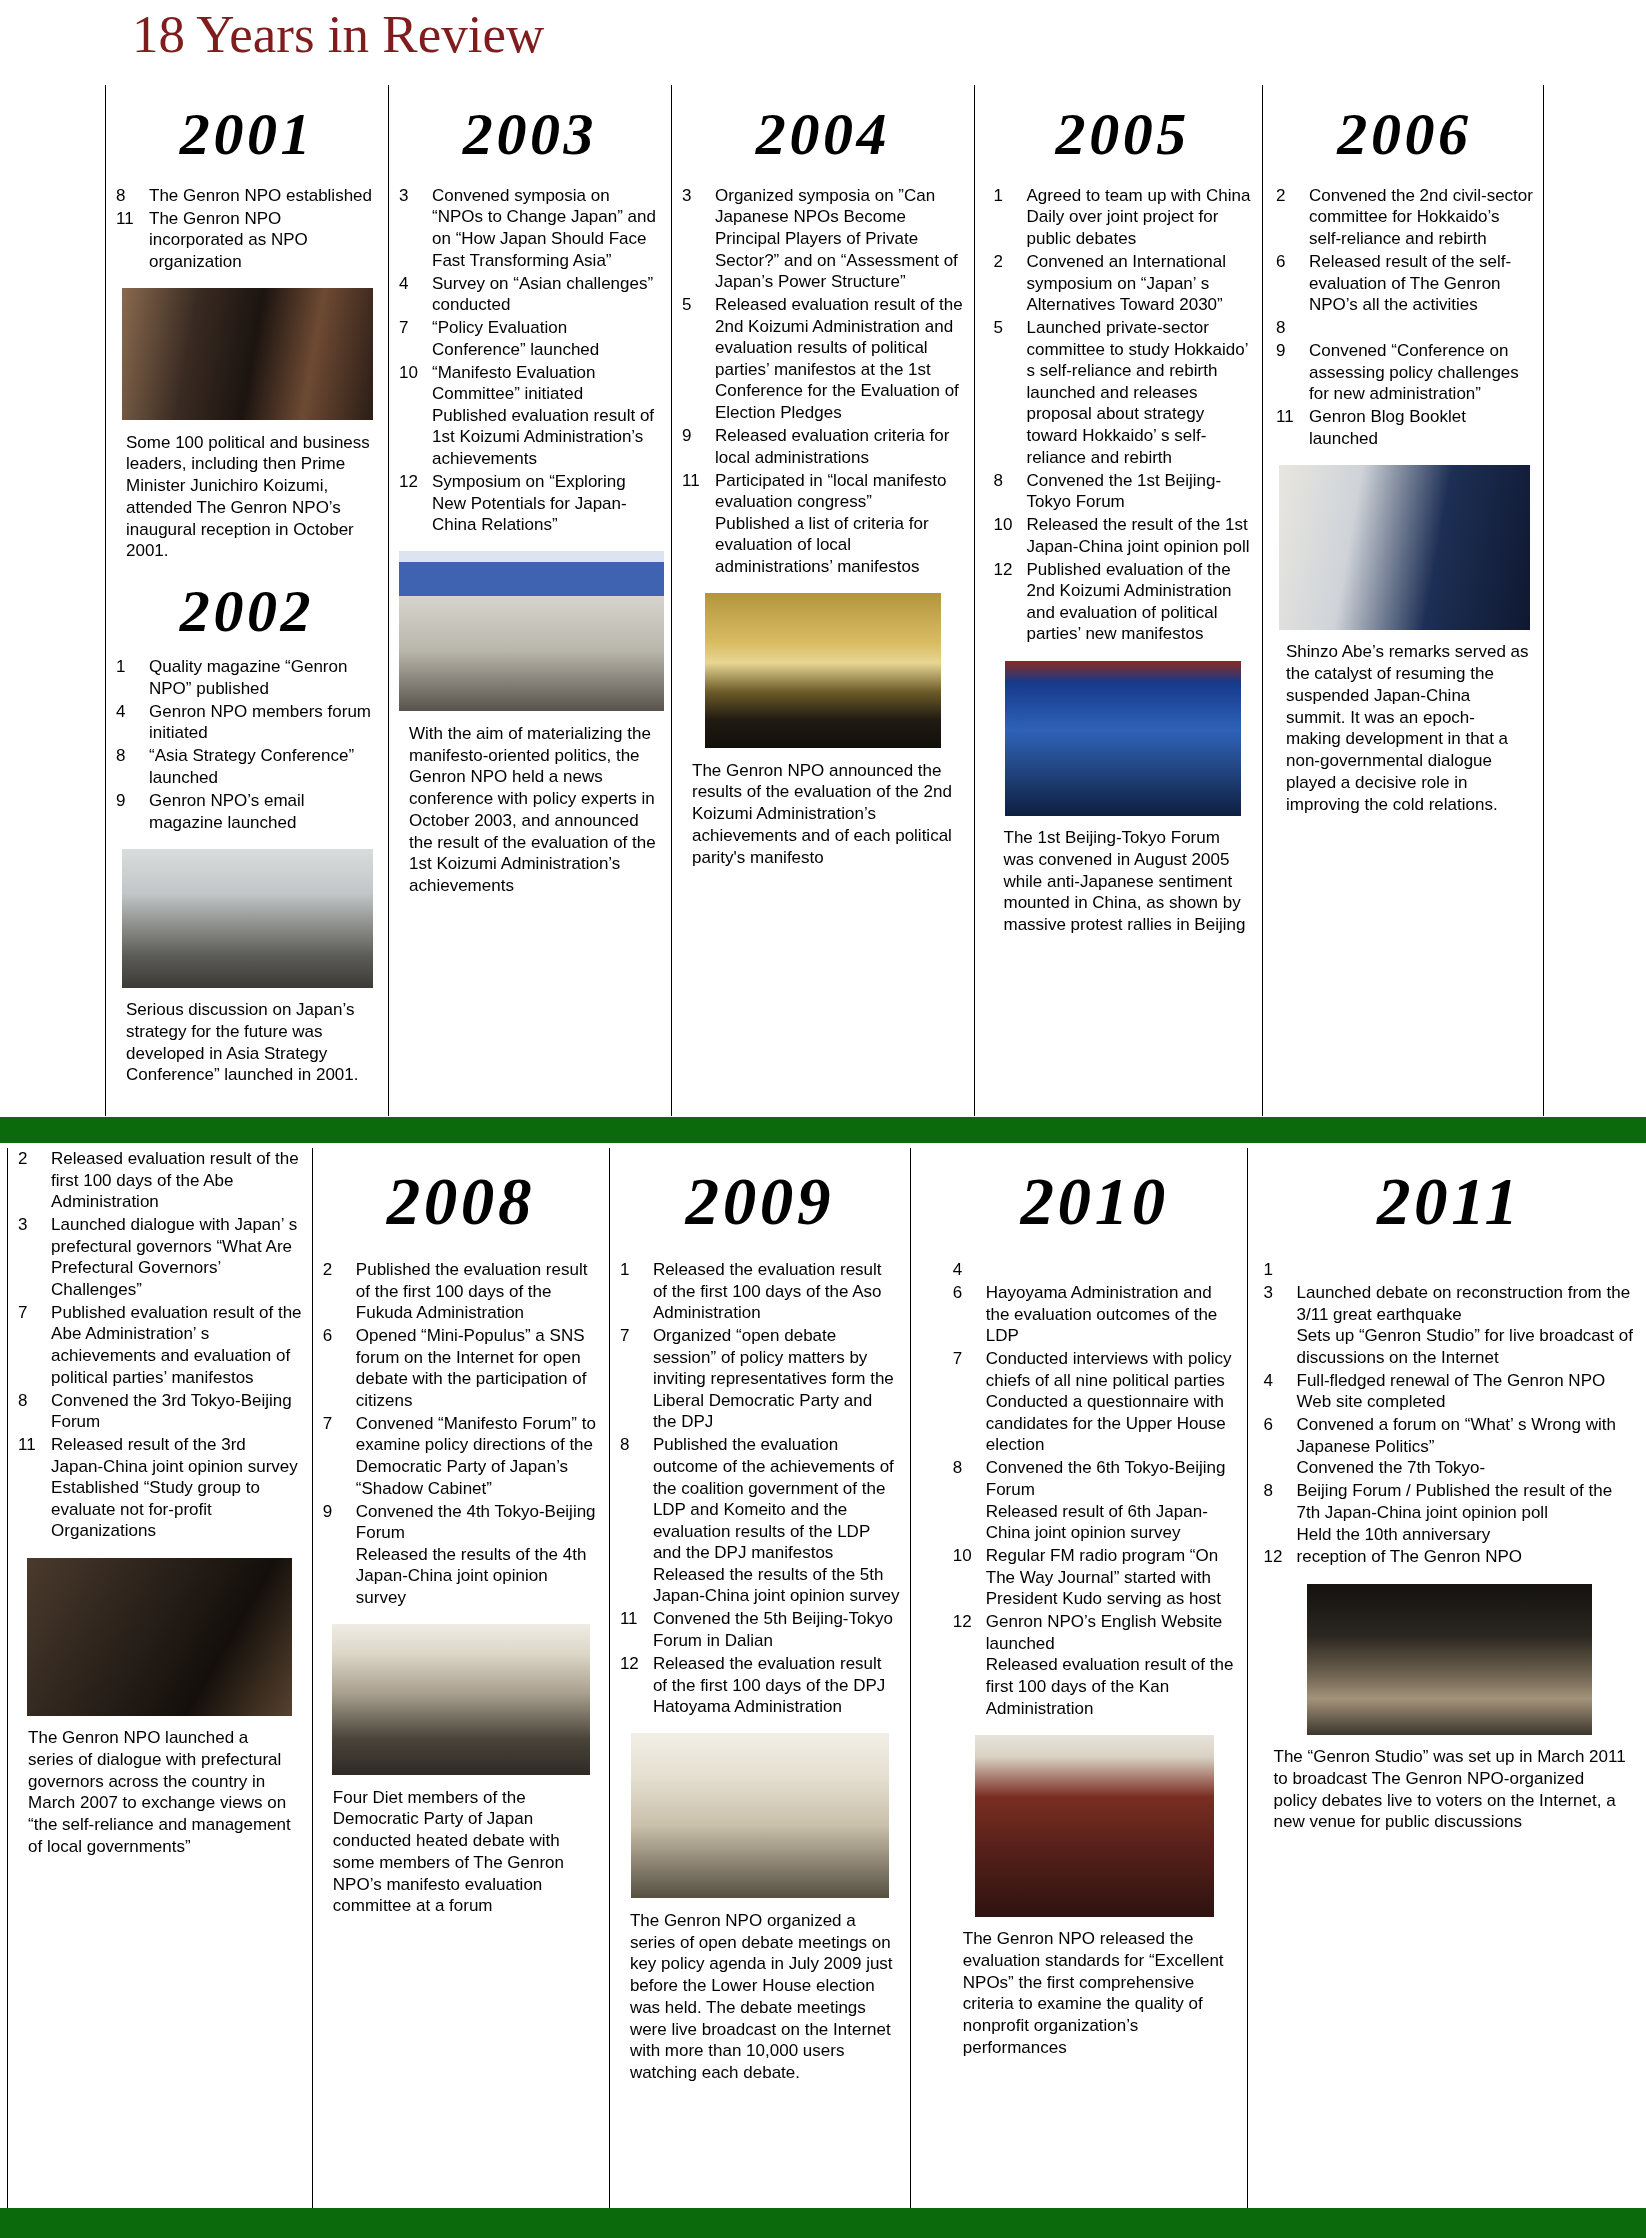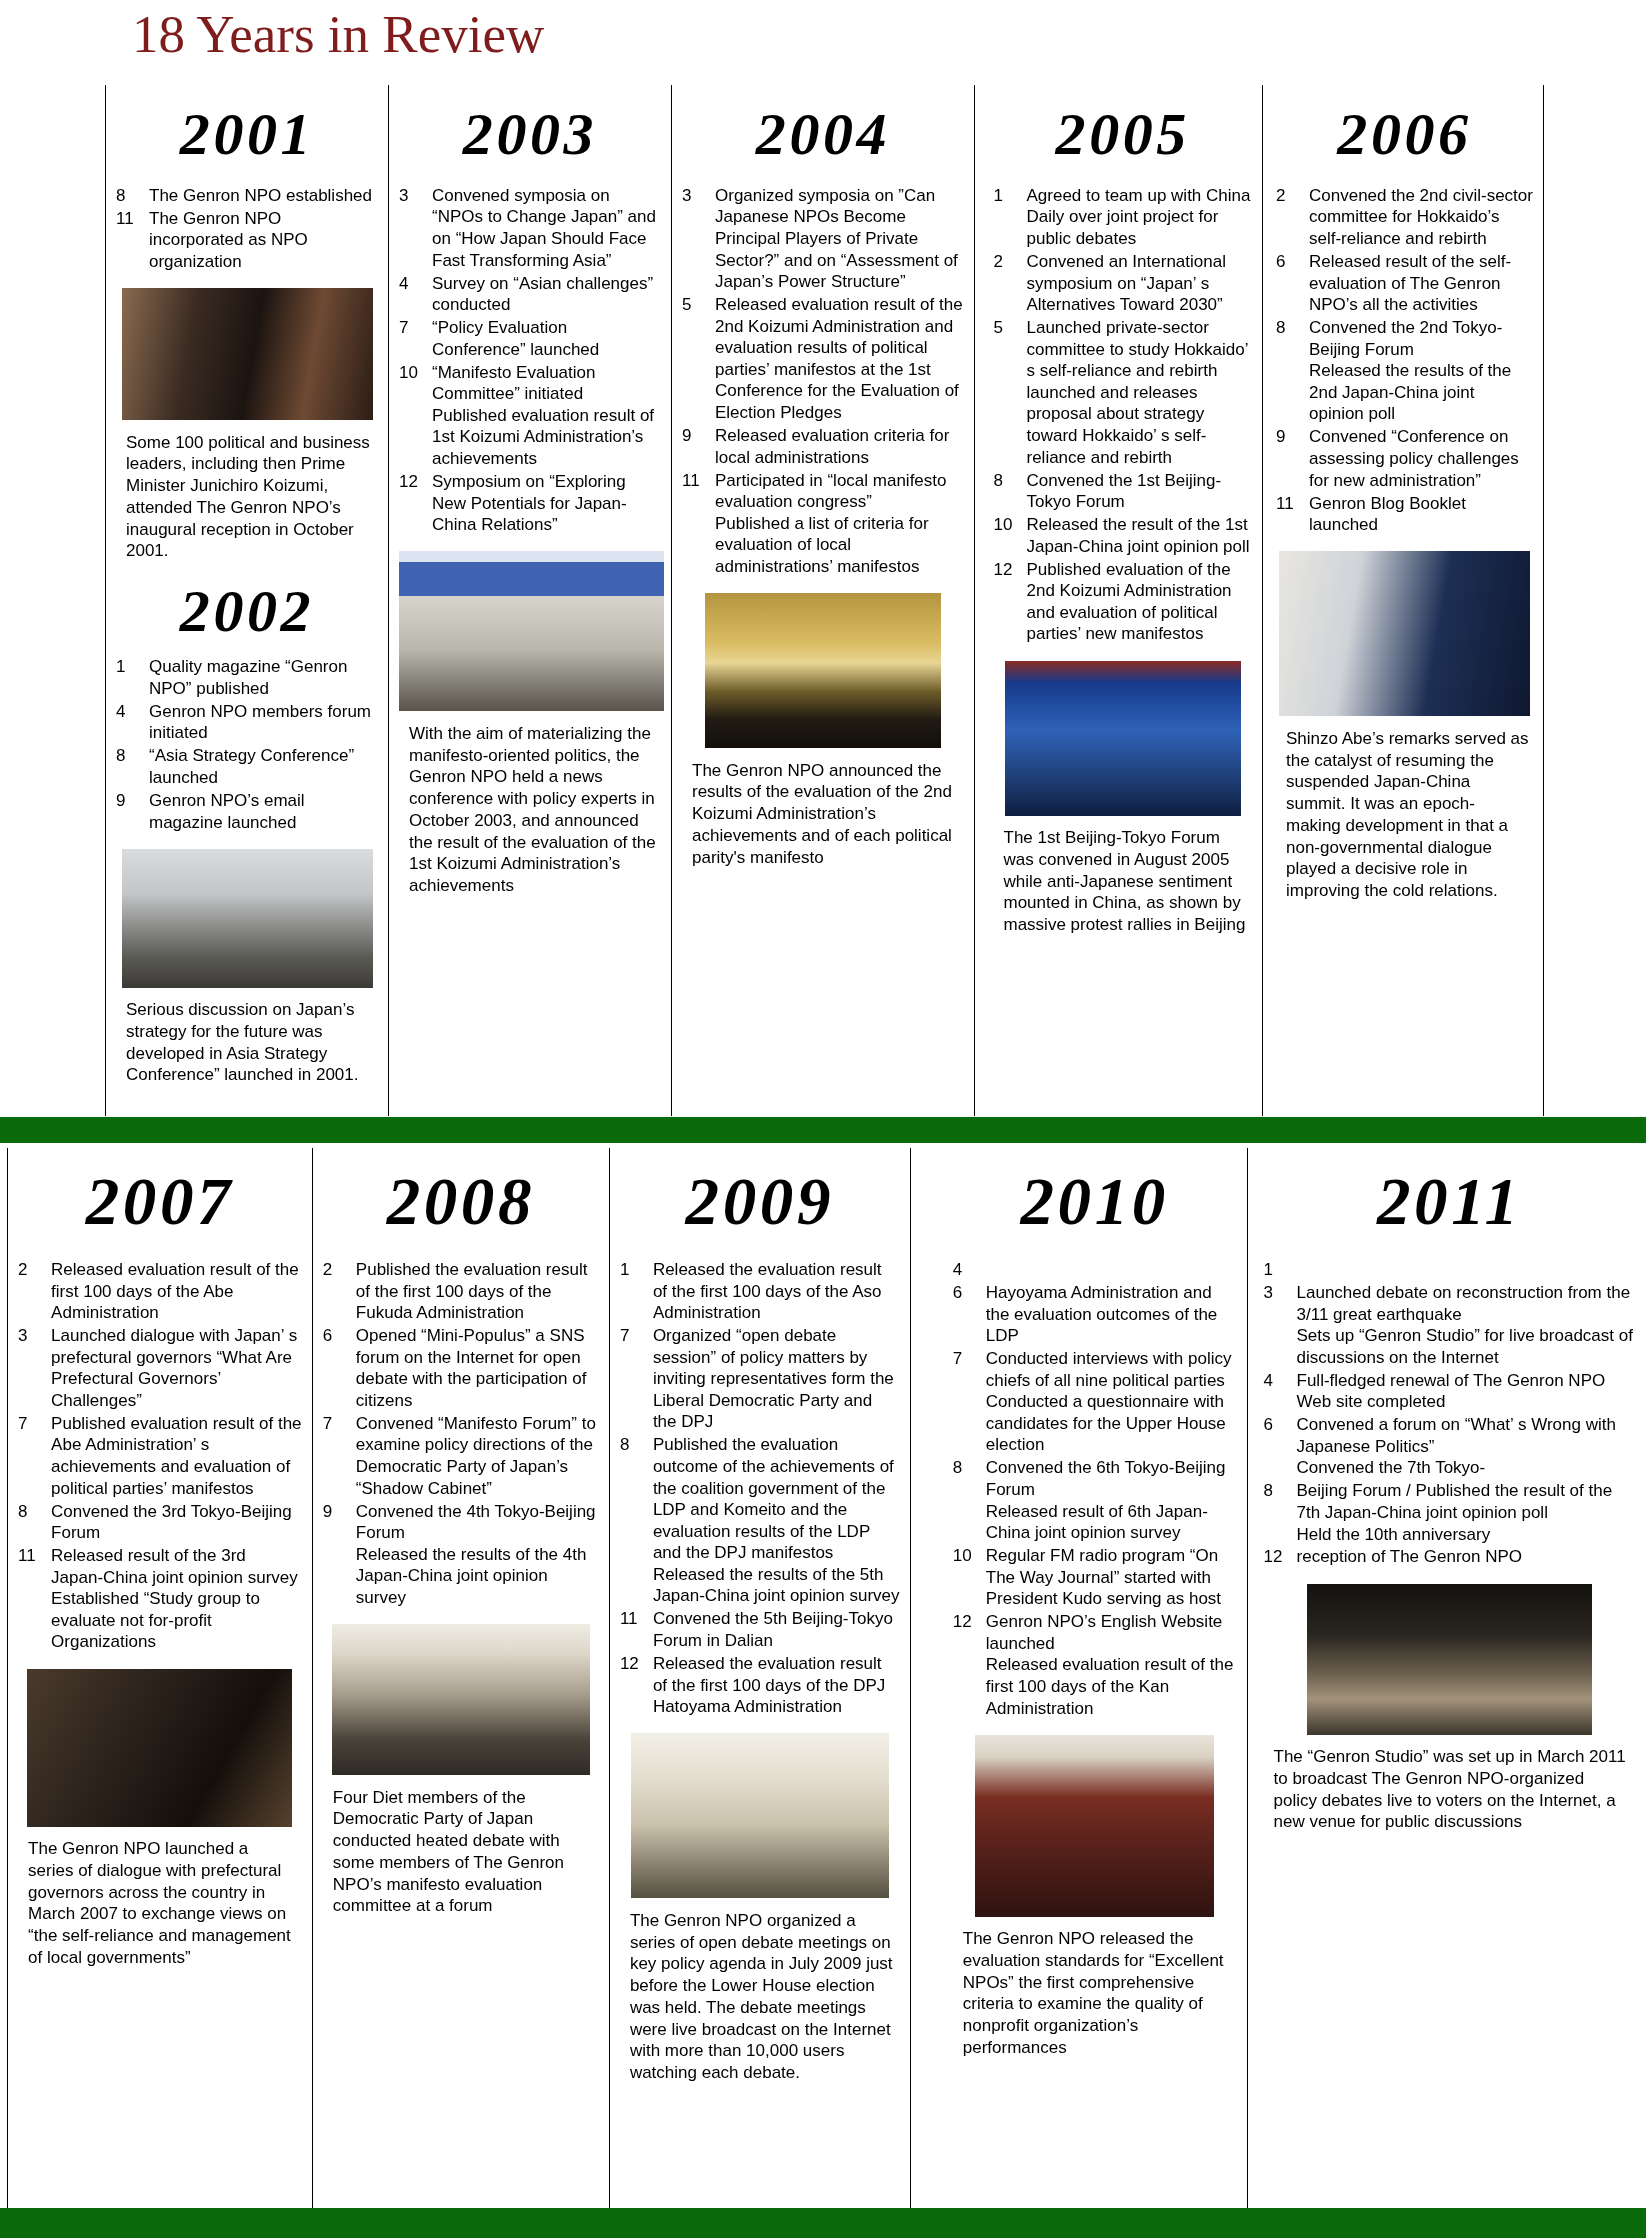--- a/index.html
+++ b/index.html
@@ -181,22 +181,20 @@
         <div class="item">
             <span class="m">2</span>
             <span class="t">Convened the 2nd civil-sector committee for Hokkaido’s self-reliance and rebirth</span>
           </div>
         <div class="item">
             <span class="m">6</span>
             <span class="t">Released result of the self-evaluation of The Genron NPO’s all the activities</span>
           </div>
         <div class="item">
             <span class="m">8</span>
-            <span class="t">Convened the 2nd Tokyo-Beijing Forum
-Released the results of the 2nd Japan-China joint opinion poll</span>
           </div>
         <div class="item">
             <span class="m">9</span>
             <span class="t">Convened “Conference on assessing policy challenges for new administration”</span>
           </div>
         <div class="item">
             <span class="m">11</span>
             <span class="t">Genron Blog Booklet launched</span>
           </div>
       </div>
@@ -206,21 +204,20 @@
   </div>
 
 </div>
 
 <div class="green-bar bar-mid"></div>
 
 <div class="bottom-section">
 
   <div class="col bc1">
     <div>
-      <div class="year-header">2007</div>
       <div class="items">
         <div class="item">
             <span class="m">2</span>
             <span class="t">Released evaluation result of the first 100 days of the Abe Administration</span>
           </div>
         <div class="item">
             <span class="m">3</span>
             <span class="t">Launched dialogue with Japan’ s prefectural governors “What Are Prefectural Governors’ Challenges”</span>
           </div>
         <div class="item">

